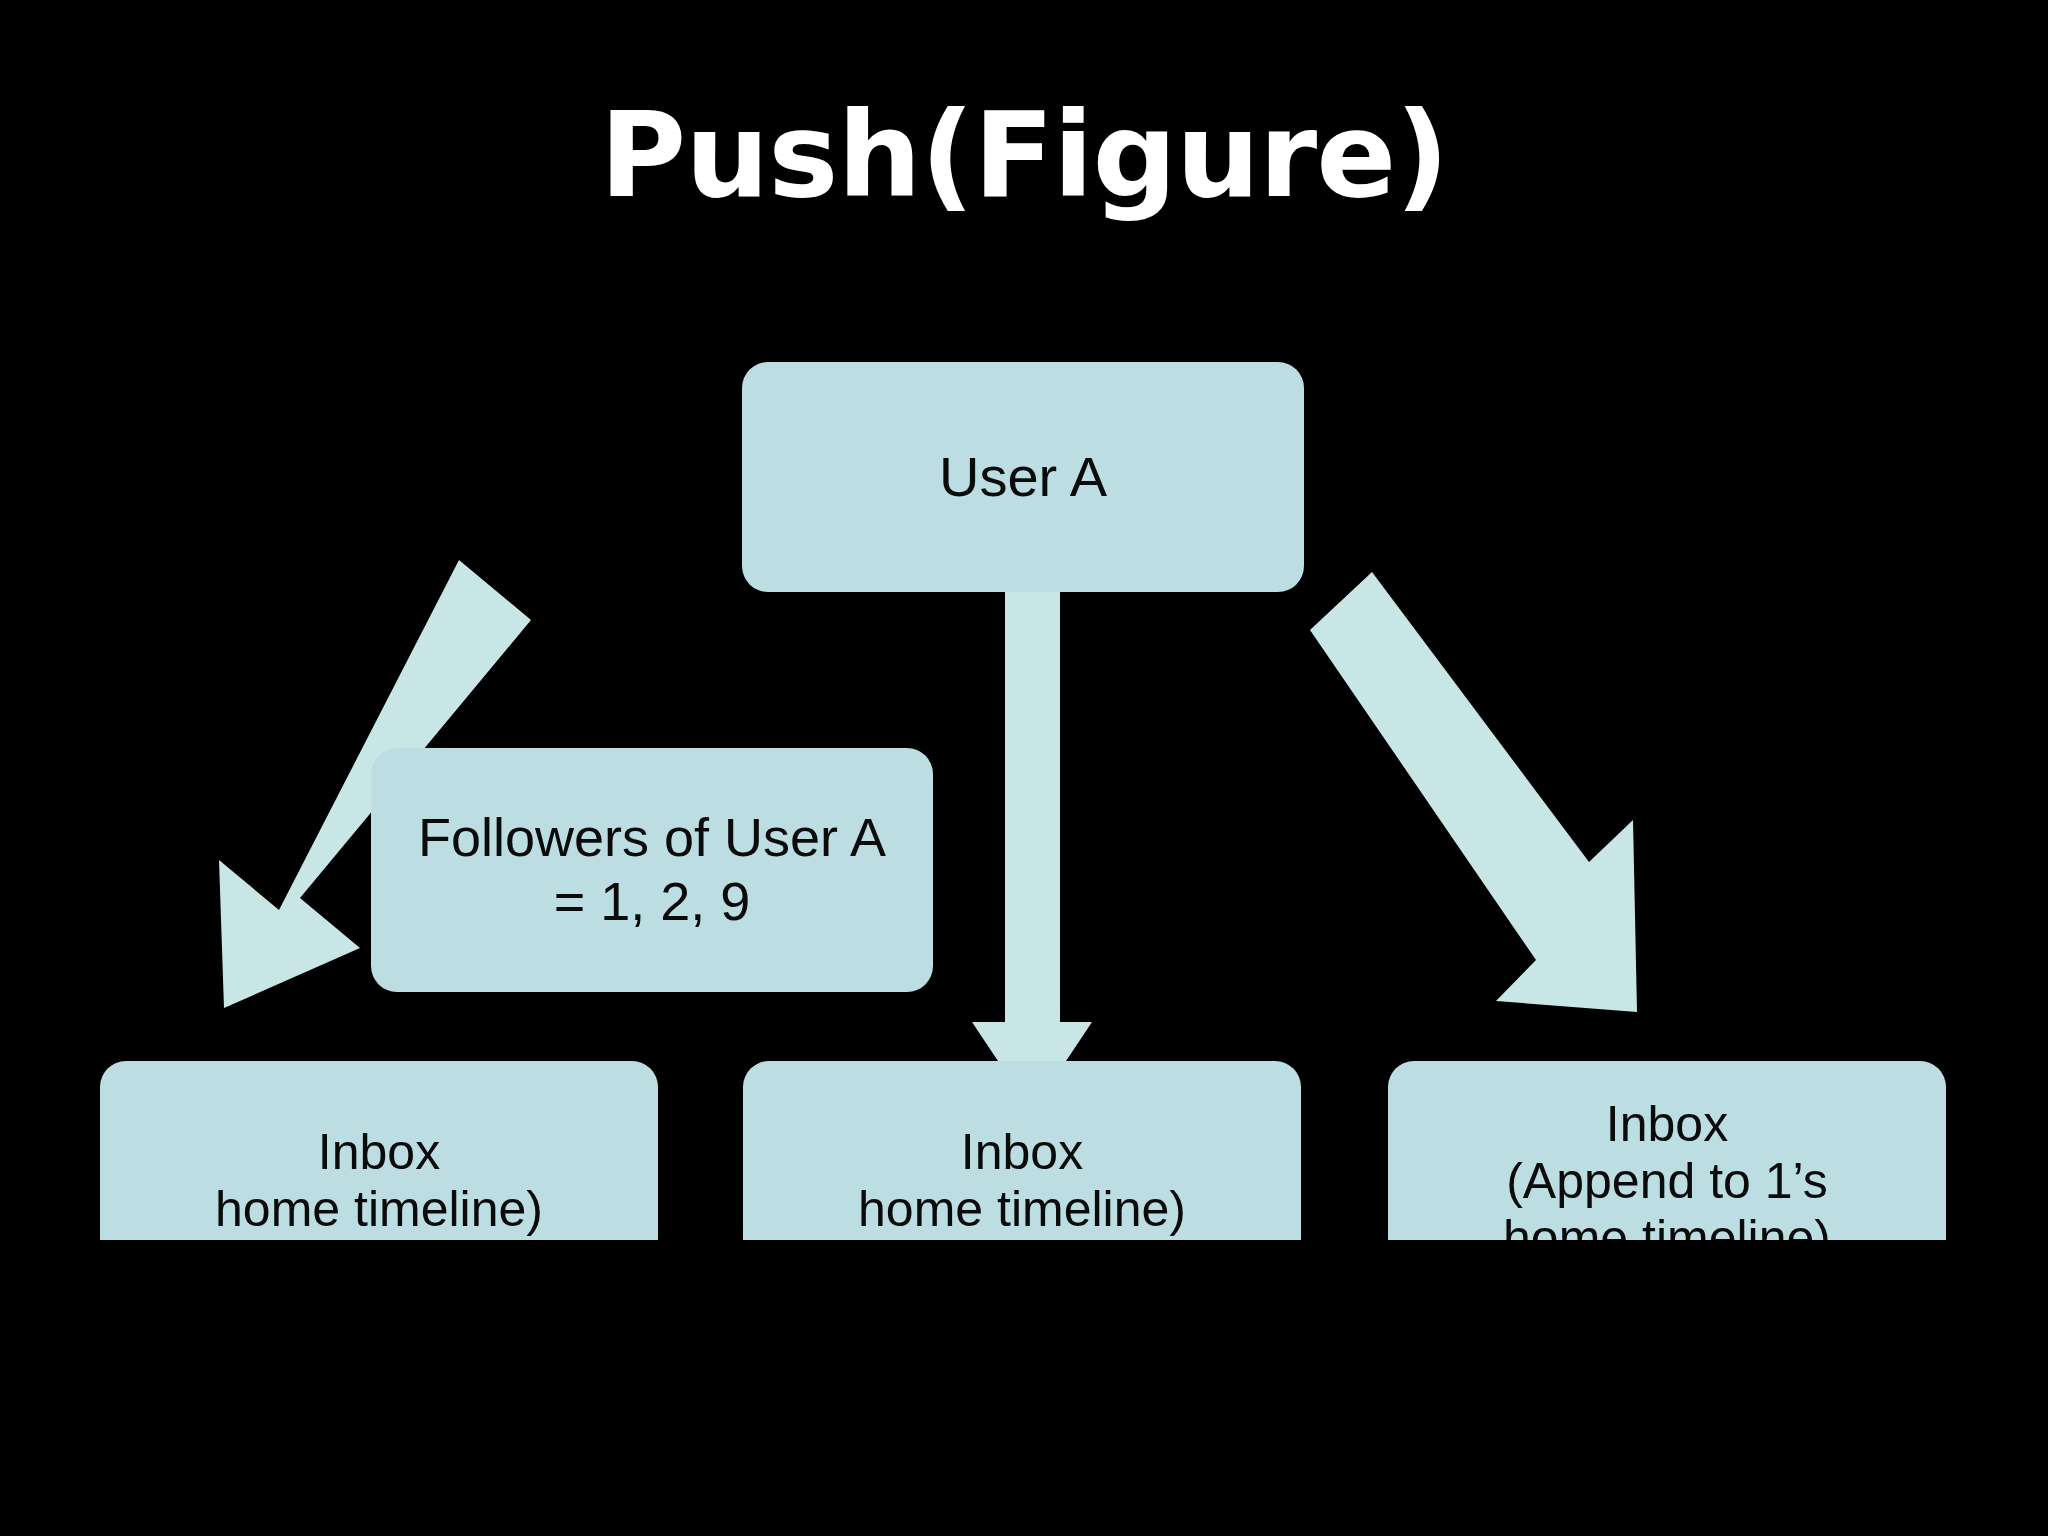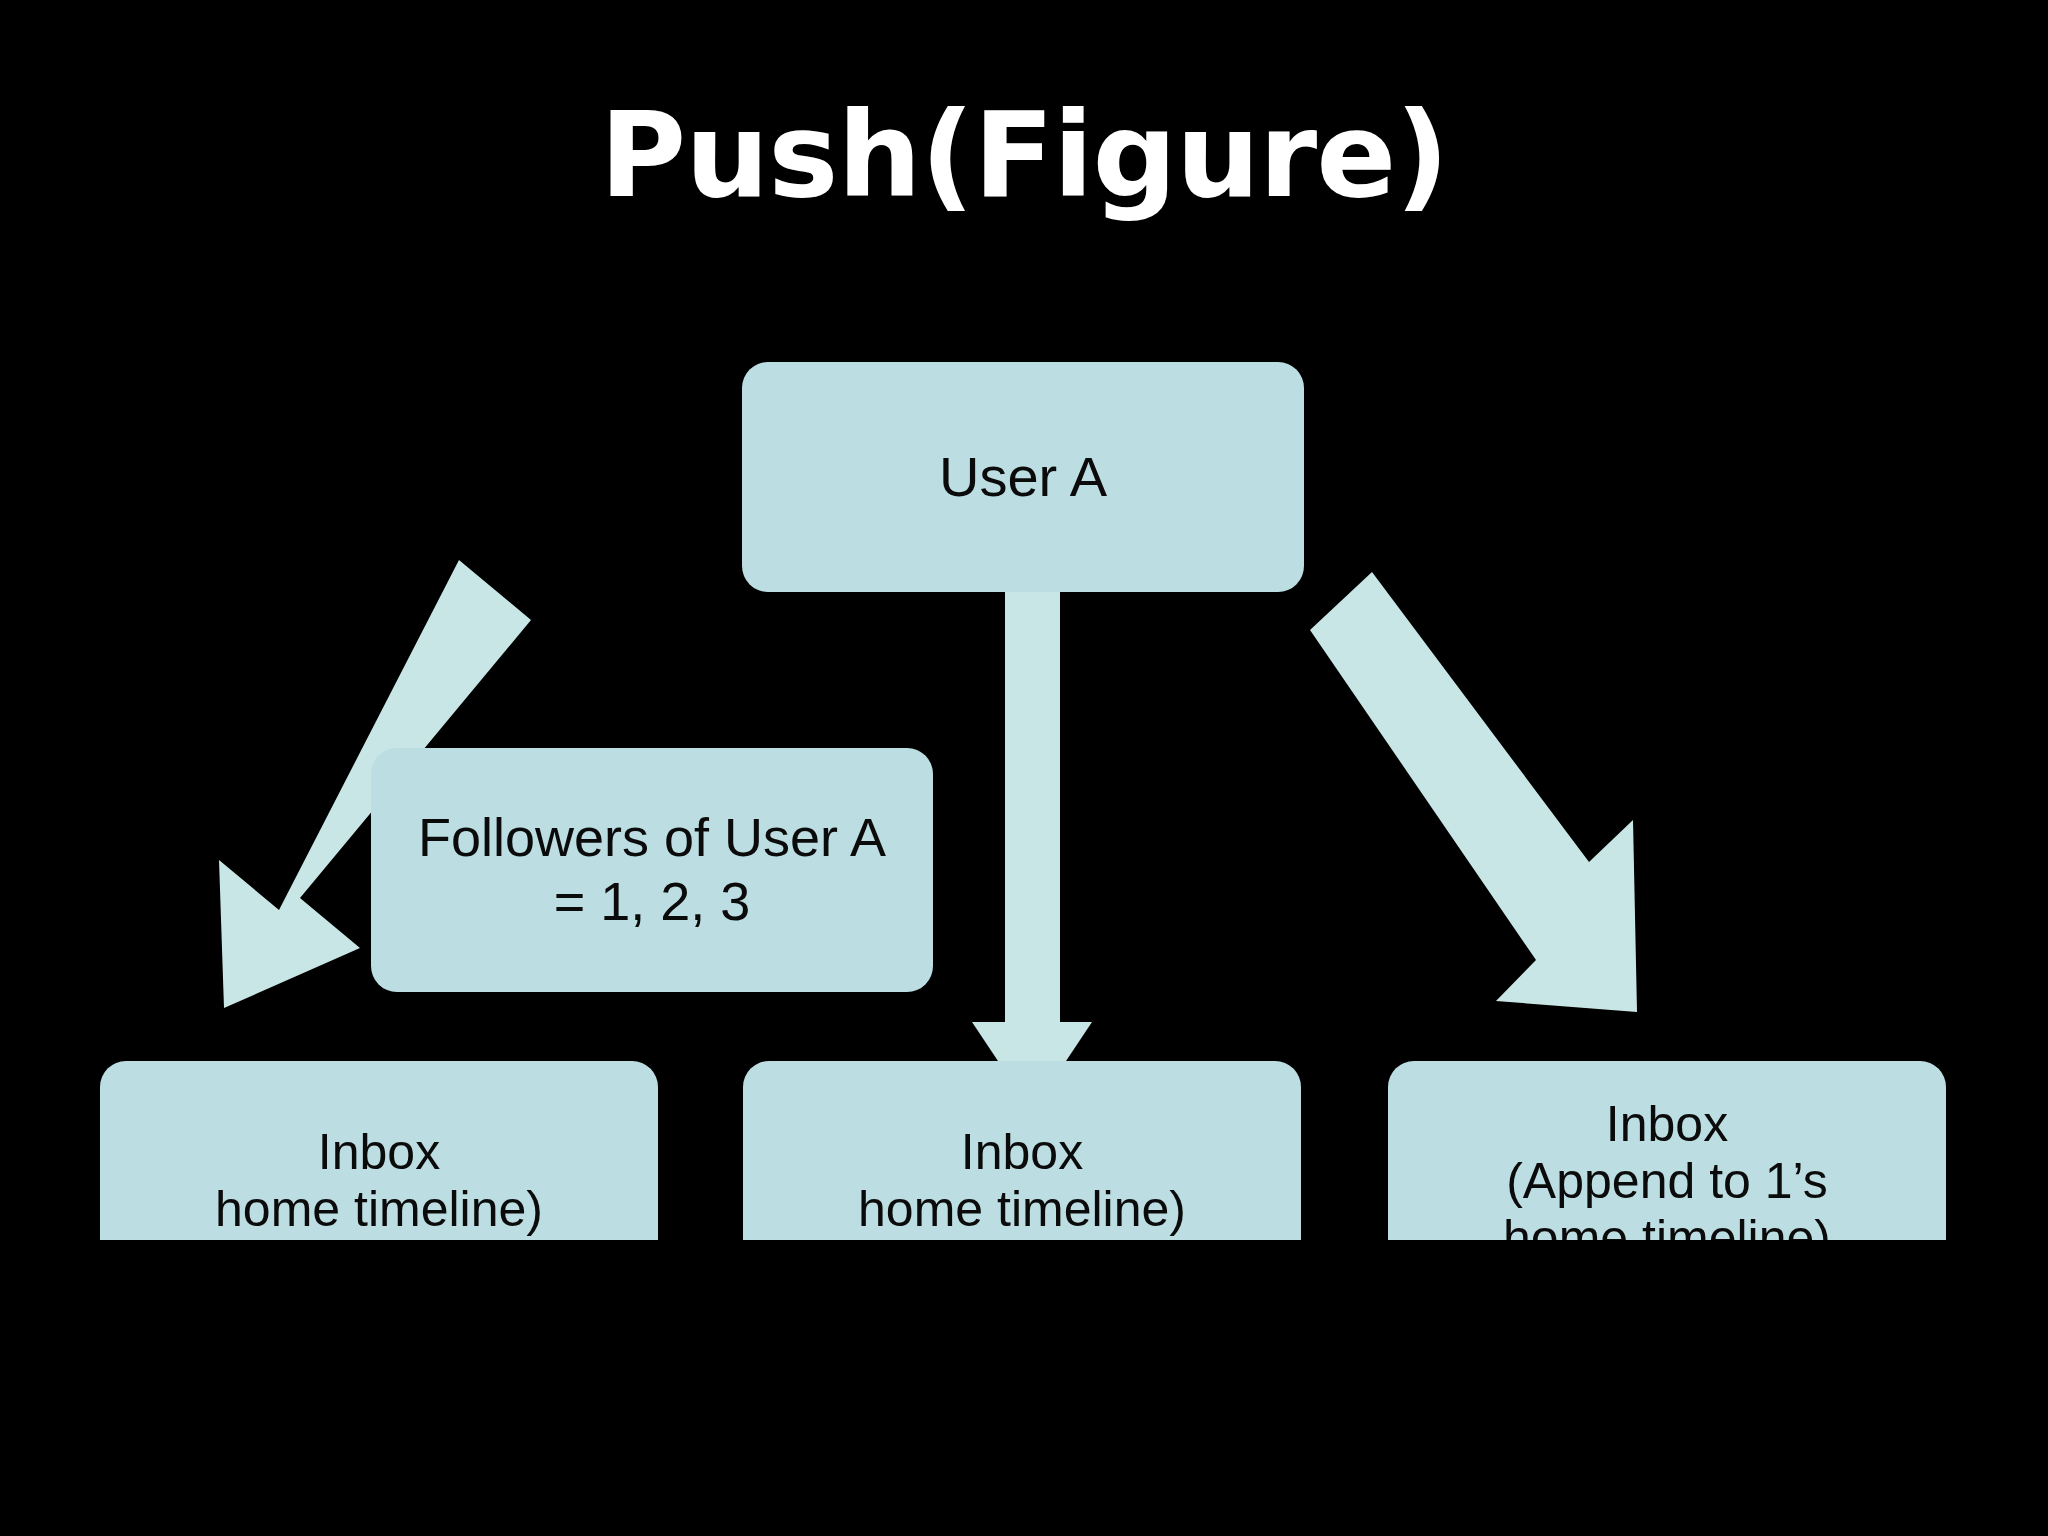--- a/index.html
+++ b/index.html
@@ -107,21 +107,21 @@
 
     <polygon fill="#c9e6e6" points="1310,630 1372,572 1589,862 1633,820 1637,1012 1496,1001 1536,960"></polygon>
   </svg>
 
   <div class="node" id="node-user-a">
     <span class="line">User A</span>
   </div>
 
   <div class="node" id="node-followers">
     <span class="line">Followers of User A</span>
-    <span class="line">= 1, 2, 3</span>
+    <span class="line">= 1, 2, 9</span>
   </div>
 
   <div class="node inbox" id="node-inbox-1">
     <span class="line">Inbox</span>
     <span class="line">home timeline)</span>
   </div>
 
   <div class="node inbox" id="node-inbox-2">
     <span class="line">Inbox</span>
     <span class="line">home timeline)</span>

